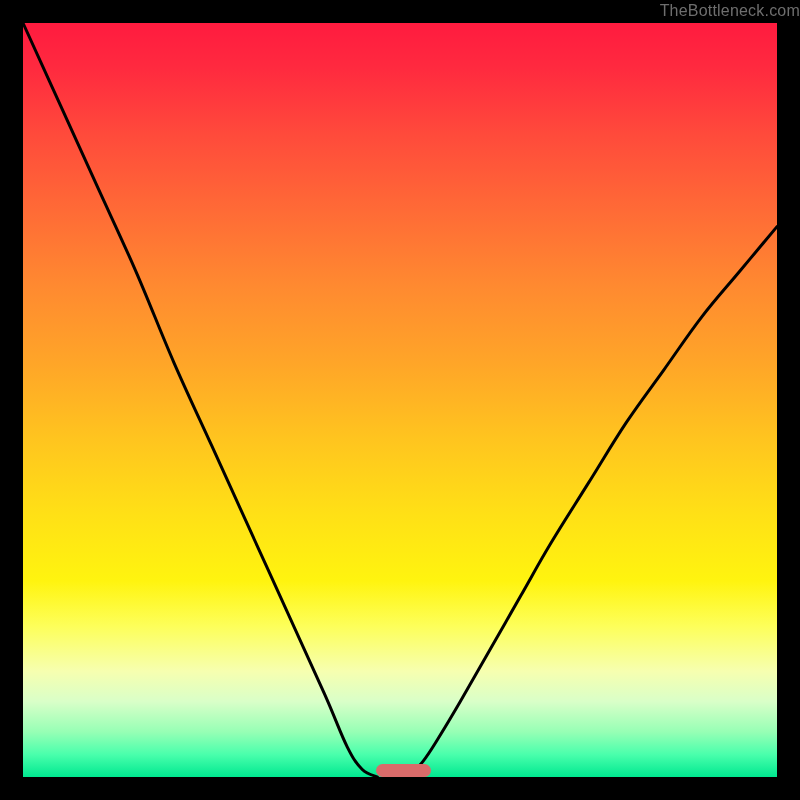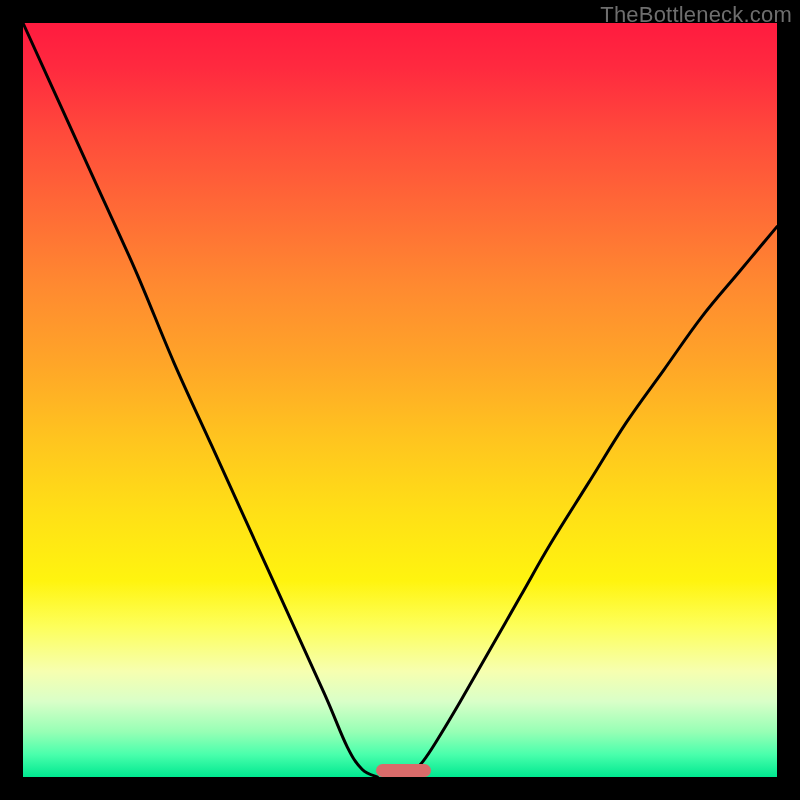--- a/index.html
+++ b/index.html
@@ -30,23 +30,23 @@
       #fdff5a 80%,
       #f6ffb0 86%,
       #d9ffc8 90%,
       #97ffb5 94%,
       #4affac 97%,
       #00e890 100%);
   }
   .watermark {
     position: absolute;
     top: 2px;
-    right: 8px;
+    right: 0;
     color: #6e6e6e;
-    font-size: 22px;
+    font-size: 16px;
     letter-spacing: 0.2px;
     font-weight: 500;
   }
   svg.curves {
     position: absolute;
     left: 23px;
     top: 23px;
     width: 754px;
     height: 754px;
     overflow: visible;

